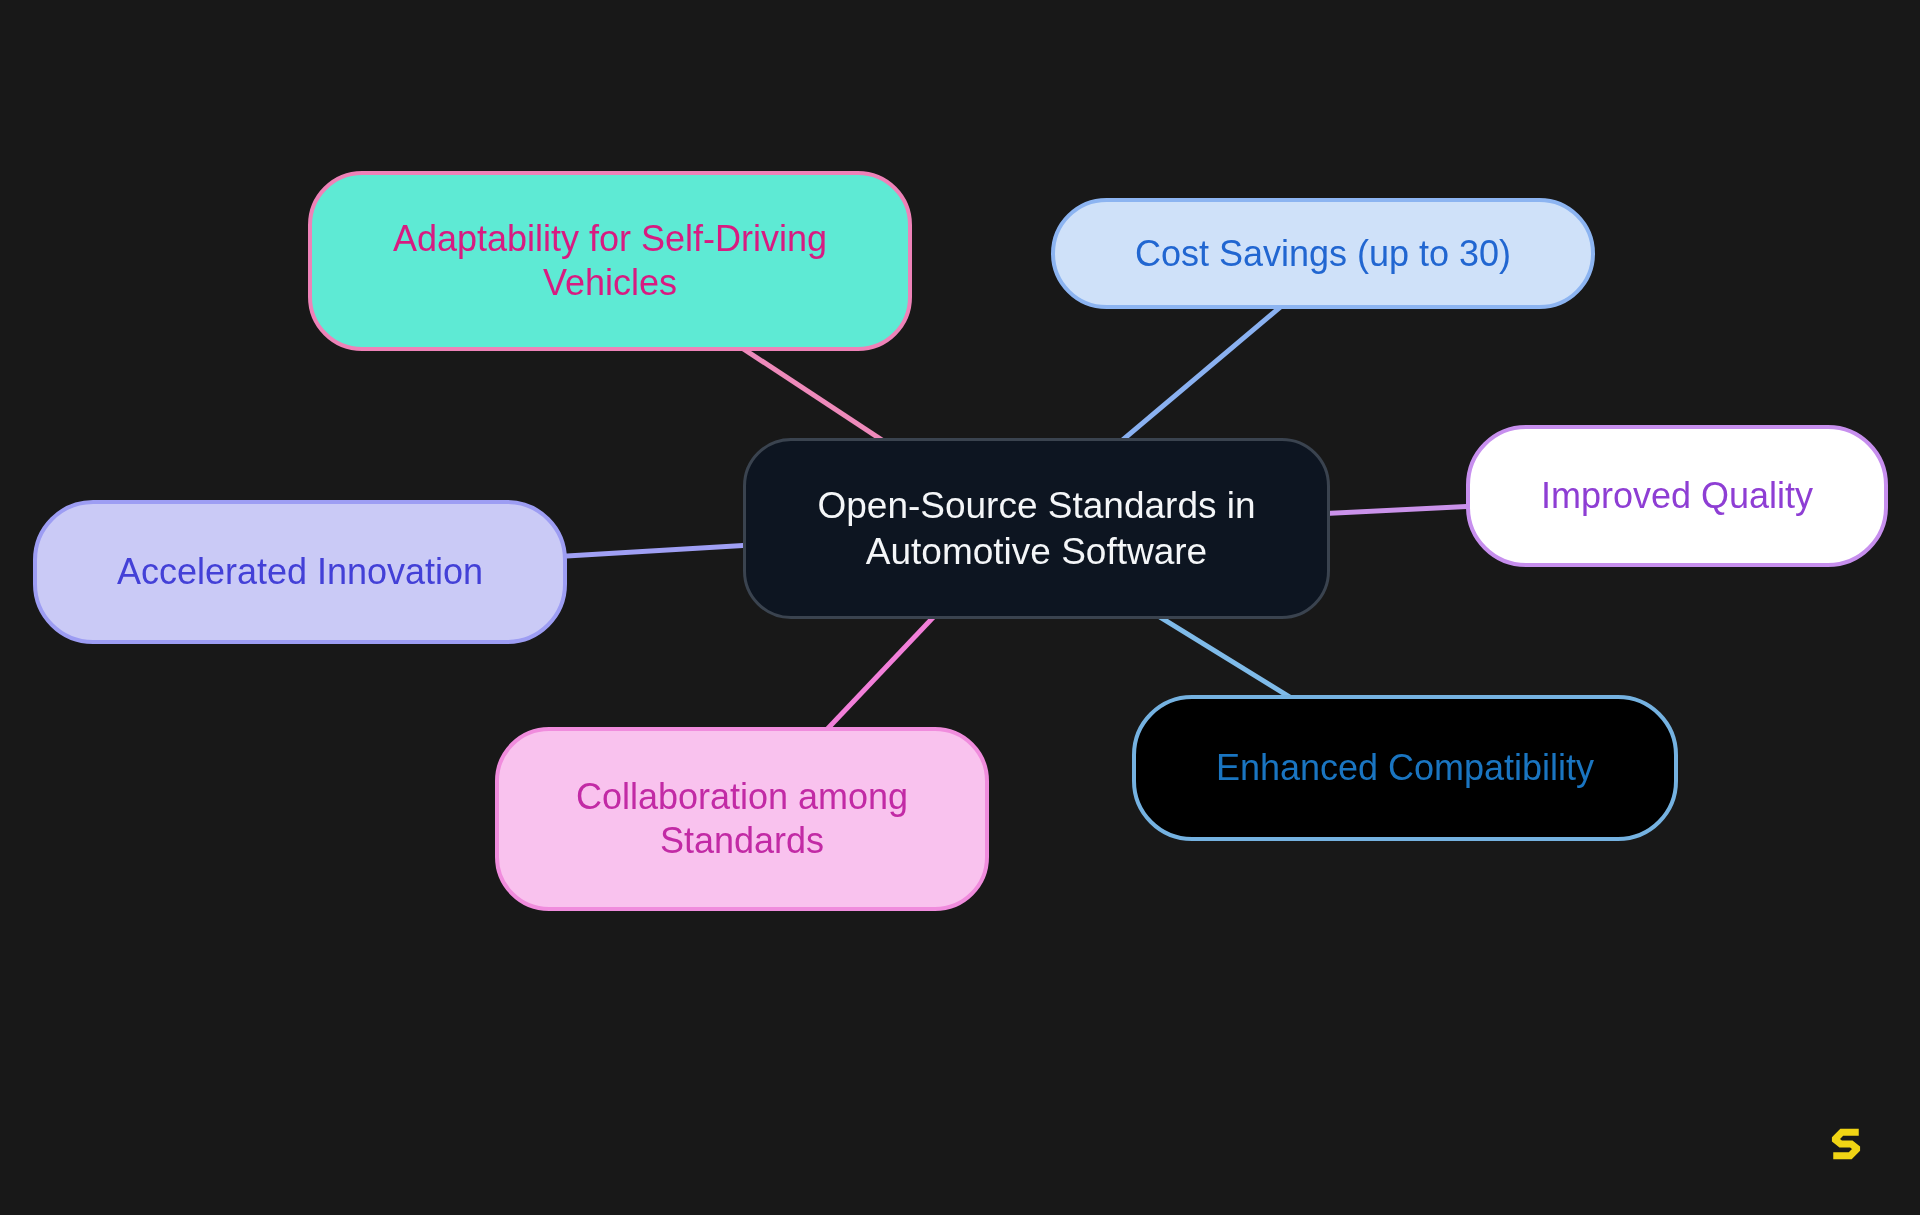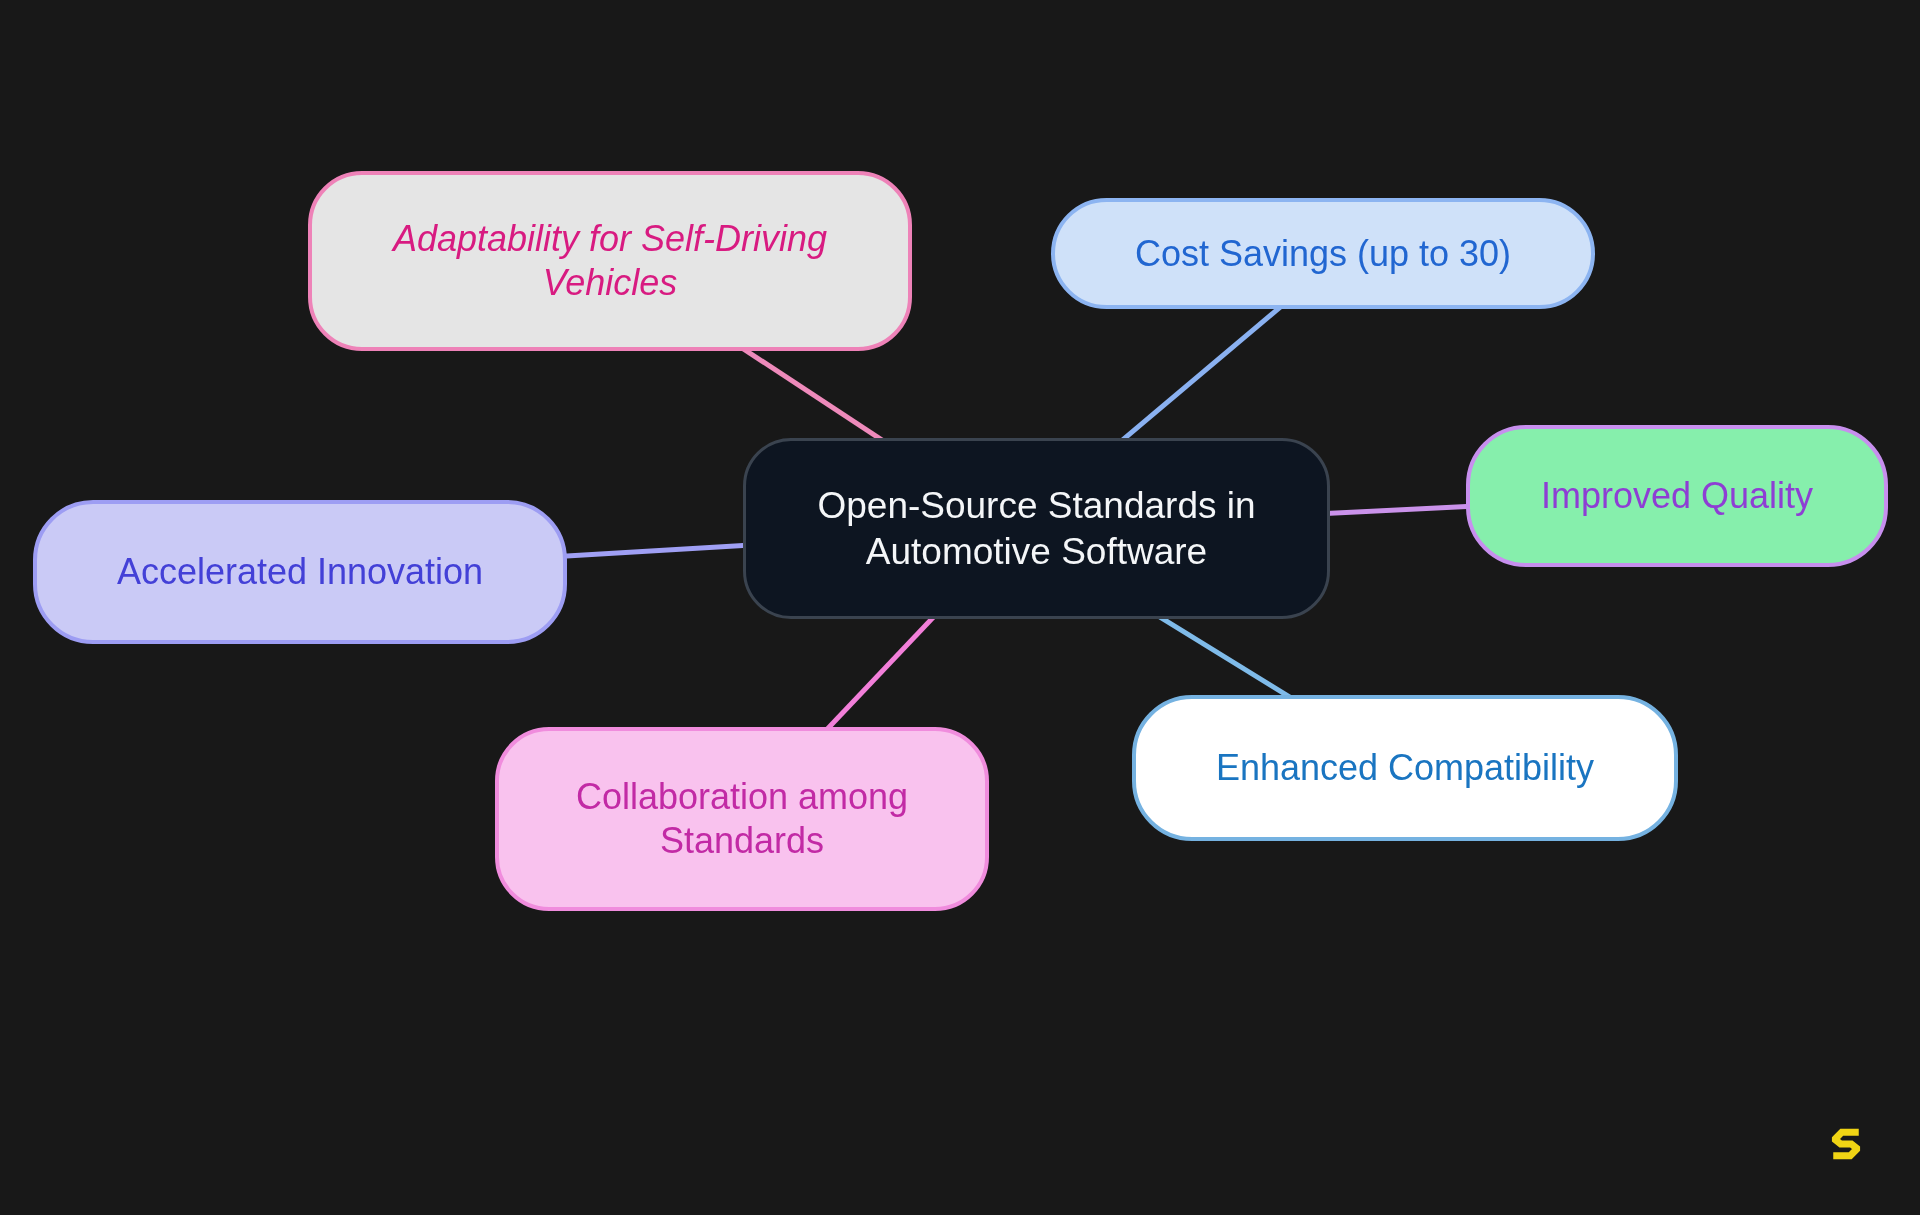--- a/index.html
+++ b/index.html
@@ -65,43 +65,43 @@
 
   <svg class="links">
     <line x1="610" y1="261" x2="1017" y2="529" stroke-width="5" stroke="#ee8abb"></line>
     <line x1="1323" y1="271" x2="1017" y2="529" stroke-width="5" stroke="#8ab1f1"></line>
     <line x1="1677" y1="496" x2="1017" y2="529" stroke-width="5" stroke="#ca92ea"></line>
     <line x1="300" y1="572" x2="1017" y2="529" stroke-width="5" stroke="#9f9ff4"></line>
     <line x1="742" y1="819" x2="1017" y2="529" stroke-width="5" stroke="#f27fd9"></line>
     <line x1="1405" y1="768" x2="1017" y2="529" stroke-width="5" stroke="#7fbbe9"></line>
   </svg>
 
-  <div class="node node-adaptability" style="background: #e5e5e5; border-color: rgb(238, 130, 184); color: rgb(216, 27, 129); font-style: italic;">
+  <div class="node node-adaptability" style="background: #5eead4; border-color: rgb(238, 130, 184); color: rgb(216, 27, 129);">
     <span>Adaptability for Self-Driving
 Vehicles</span>
   </div>
 
   <div class="node node-cost" style="background: rgb(207, 225, 249); border-color: rgb(140, 180, 241); color: rgb(33, 102, 209);">
     <span>Cost Savings (up to 30)</span>
   </div>
 
-  <div class="node node-improved" style="background: #86efac; border-color: rgb(199, 143, 238); color: rgb(142, 62, 212);">
+  <div class="node node-improved" style="background: #ffffff; border-color: rgb(199, 143, 238); color: rgb(142, 62, 212);">
     <span>Improved Quality</span>
   </div>
 
   <div class="node node-accelerated" style="background: rgb(202, 202, 246); border-color: rgb(157, 157, 243); color: rgb(67, 64, 215);">
     <span>Accelerated Innovation</span>
   </div>
 
   <div class="node node-collaboration" style="background: rgb(249, 194, 238); border-color: rgb(240, 140, 221); color: rgb(194, 42, 165);">
     <span>Collaboration among
 Standards</span>
   </div>
 
-  <div class="node node-enhanced" style="background: #ffffff; border-color: rgb(117, 178, 225); color: rgb(26, 117, 193);">
+  <div class="node node-enhanced" style="background: #000000; border-color: rgb(117, 178, 225); color: rgb(26, 117, 193);">
     <span>Enhanced Compatibility</span>
   </div>
 
   <div class="node node-center" style="background: rgb(13, 21, 33); border-color: rgb(58, 67, 79); color: rgb(244, 246, 248); margin-left: 20px;">
     <span>Open-Source Standards in
 Automotive Software</span>
   </div>
 
   <div class="logo">
     <svg width="34" height="38" viewBox="0 0 32 32">

